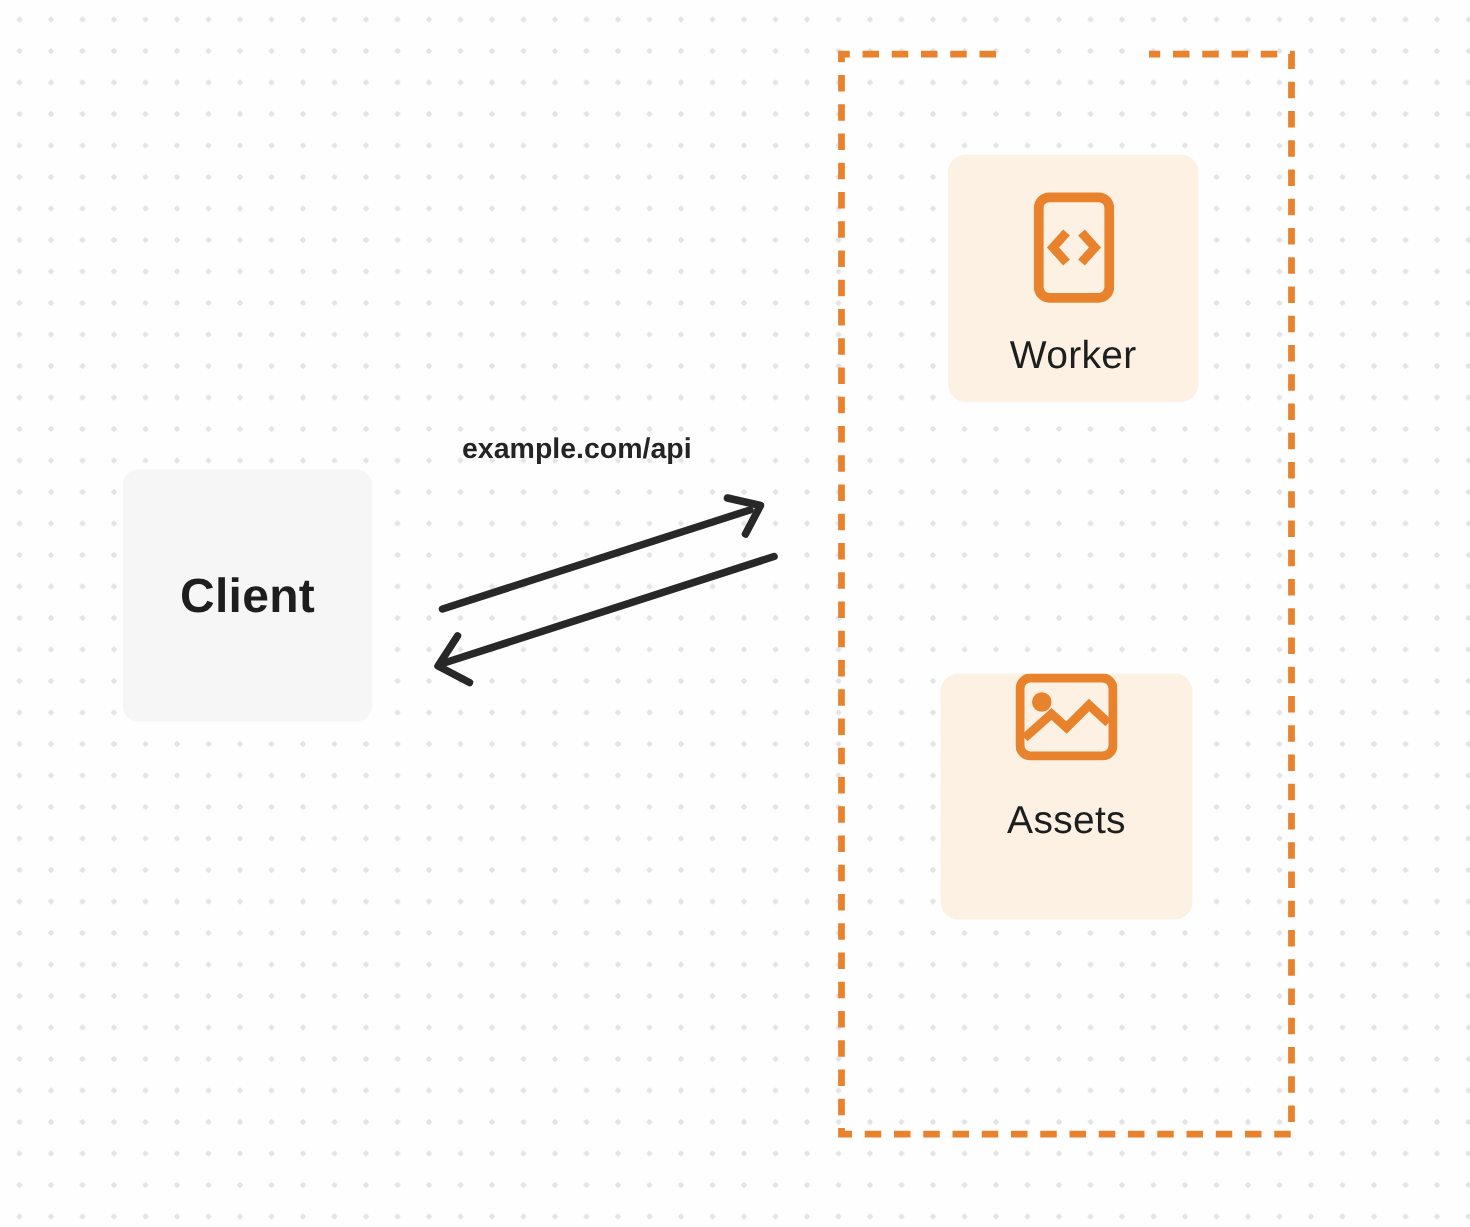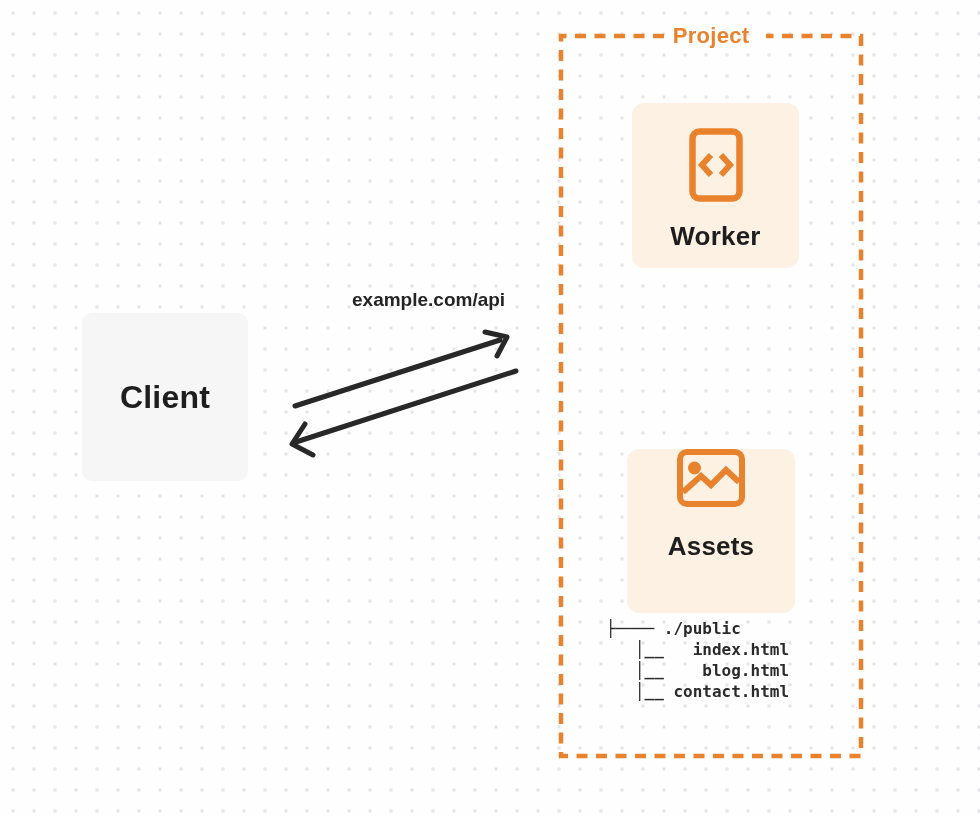--- a/index.html
+++ b/index.html
@@ -63,21 +63,20 @@
     color: #1E1E1E;
     letter-spacing: 0.2px;
   }
 
   .request-label {
     position: absolute;
     left: 308px; top: 289px;
     font-size: 19px;
     font-weight: bold;
     color: #242424;
-    margin-left: 44px;
   }
 
   .project-label {
     position: absolute;
     left: 561px; top: 23px;
     width: 300px;
     text-align: center;
     font-size: 22px;
     font-weight: bold;
     color: var(--accent);
@@ -89,21 +88,21 @@
     background: var(--card-bg);
     border-radius: 12px;
     display: flex;
     flex-direction: column;
     align-items: center;
   }
   .card-worker { left: 632px; top: 103px; width: 167px; height: 165px; padding-top: 25px; }
   .card-assets { left: 627px; top: 449px; width: 168px; height: 164px; }
   .card-label {
     font-size: 26px;
-    font-weight: bold;
+    font-weight: normal;
     color: #1E1E1E;
     letter-spacing: 0.2px;
   }
   .card-worker .card-label { margin-top: 19px; }
   .card-assets .card-label { margin-top: 24px; }
 
   .icon-stroke { stroke: var(--accent); fill: none; }
   .icon-fill { fill: var(--accent); }
 
   .file-tree {
@@ -132,40 +131,33 @@
   <svg class="overlay" viewBox="0 0 980 818">
     <path class="project-border-path" d="M 664,36 L 561,36 L 561,756 L 861,756 L 861,36 L 766,36"></path>
   </svg>
 
   <div class="client-box">
     <span class="client-label">Client</span>
   </div>
 
   <div class="request-label">example.com/api</div>
 
-  <div class="project-label">Project</div>
 
   <div class="card card-worker">
     <svg width="54" height="74" viewBox="0 0 54 74">
       <rect class="icon-stroke" x="3.5" y="3.5" width="47" height="67" rx="7" stroke-width="6.5"></rect>
       <polyline class="icon-stroke" points="22,27 13,37 22,47" stroke-width="6" stroke-linejoin="miter"></polyline>
       <polyline class="icon-stroke" points="32,27 41,37 32,47" stroke-width="6" stroke-linejoin="miter"></polyline>
     </svg>
     <div class="card-label">Worker</div>
   </div>
 
   <div class="card card-assets">
     <svg width="68" height="58" viewBox="0 0 68 58">
       <rect class="icon-stroke" x="3" y="3" width="62" height="52" rx="7" stroke-width="6"></rect>
       <circle class="icon-fill" cx="17.5" cy="19" r="6.5"></circle>
       <polyline class="icon-stroke" points="6,43 24,27 34,36 49,21 62,33" stroke-width="6" stroke-linejoin="miter"></polyline>
     </svg>
     <div class="card-label">Assets</div>
   </div>
 
-  <div class="file-tree">
-    <div class="tree-line">├──── ./public</div>
-    <div class="tree-line">   │__   index.html</div>
-    <div class="tree-line">   │__    blog.html</div>
-    <div class="tree-line">   │__ contact.html</div>
-  </div>
 
 </div>
 
 </body></html>

